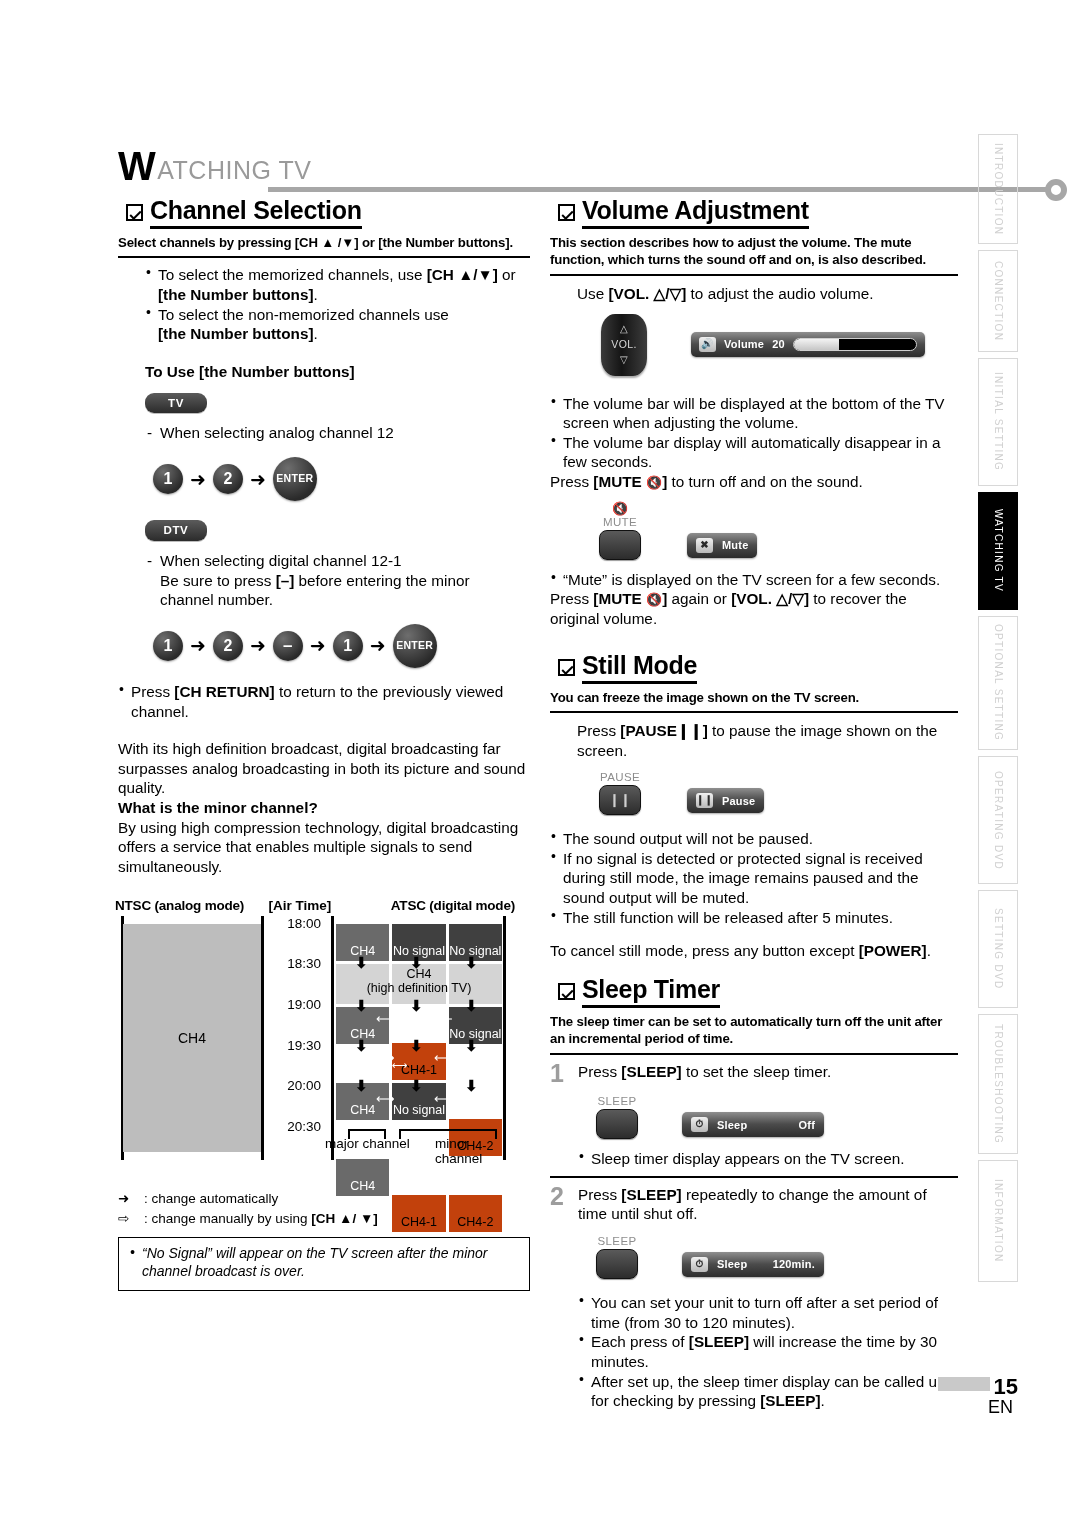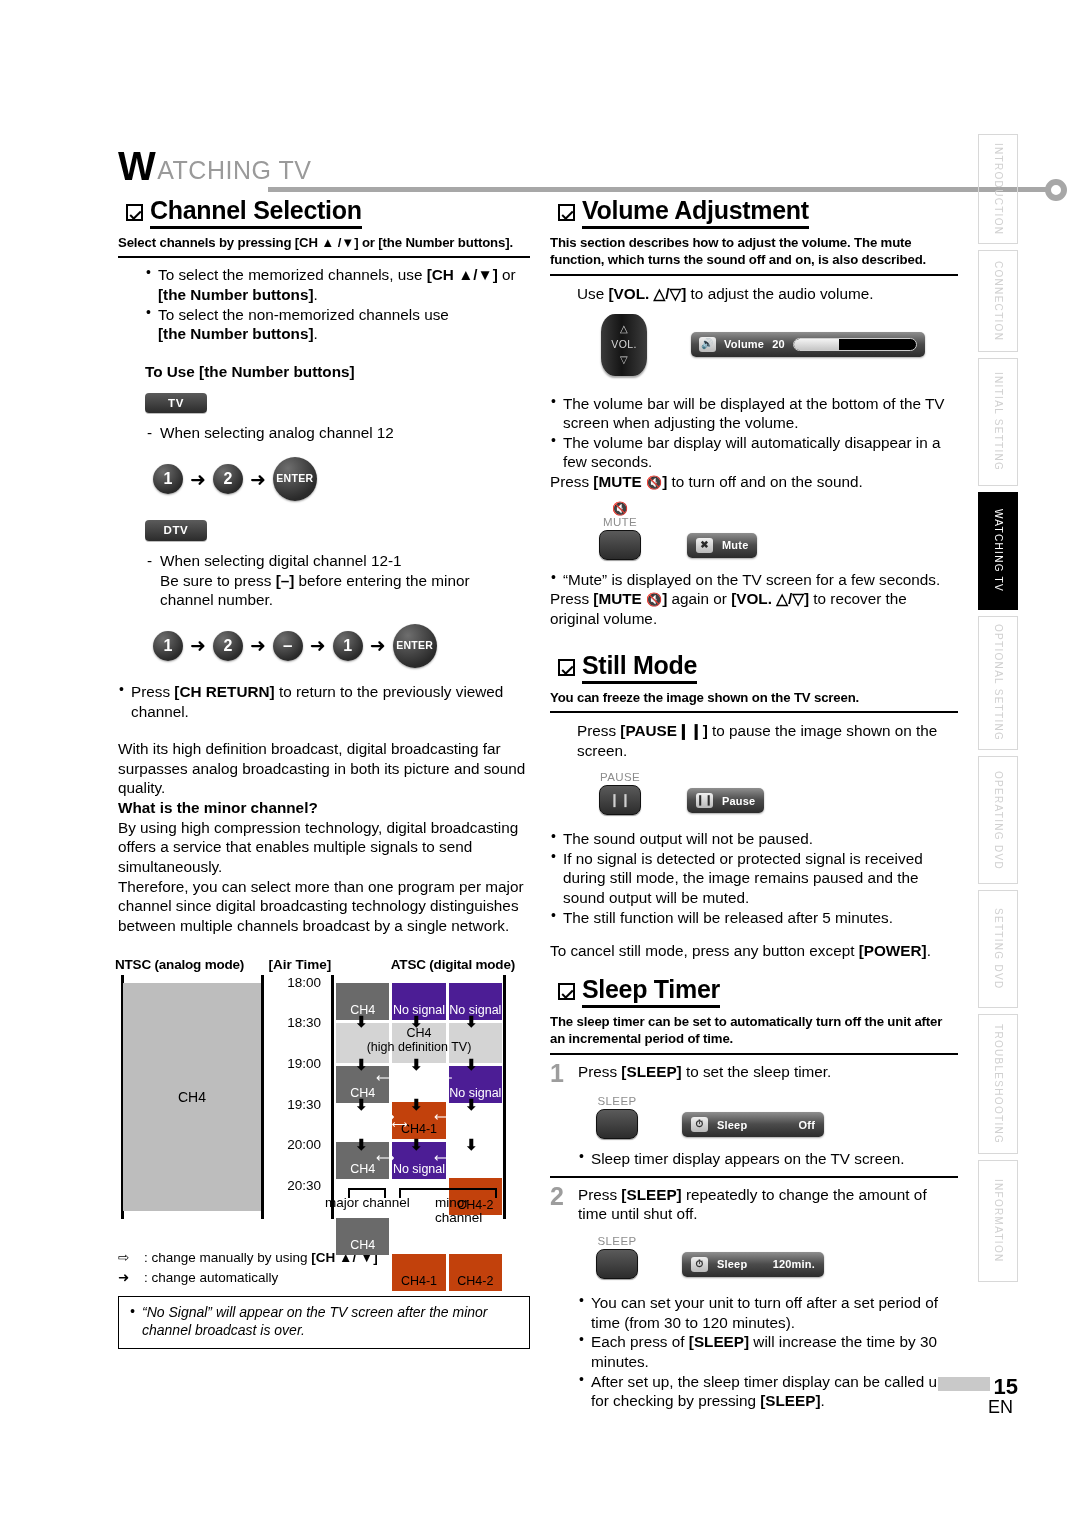--- a/index.html
+++ b/index.html
@@ -45,21 +45,21 @@
   .indent { padding-left: 27px; }
   ul.bul { list-style: none; }
   ul.bul > li { position: relative; padding-left: 13px; margin-bottom: 0px; }
   ul.bul > li::before { content: "•"; position: absolute; left: 1px; top: -1px; font-size: 14px; }
   .dash { position: relative; padding-left: 15px; }
   .dash::before { content: "-"; position: absolute; left: 2px; top: 0px; } .gap10 { height: 10px; } .gap14 { height: 14px; }
   .gap18 { height: 18px; } .gap22 { height: 22px; }
   .bold { font-weight: 700; } .italb { font-weight:700; font-style: italic; }
 
   
-  .pill { display:inline-block; min-width: 62px; padding: 3px 14px; border-radius: 4px;
+  .pill { display:inline-block; min-width: 62px; padding: 3px 14px; border-radius: 9px;
           background: linear-gradient(#5b5b5b,#2b2b2b); color:#fff; font-size: 11.5px;
           font-weight:700; text-align:center; letter-spacing:.6px; box-shadow: 0 1px 0 #bdbdbd; }
 
   
   .keyrow { display:flex; align-items:center; gap: 7px; }
   .keybtn { border-radius: 50%; background: radial-gradient(circle at 34% 26%, #6e6e6e, #2a2a2a 72%);
             color:#fff; display:flex; align-items:center; justify-content:center;
             font-weight:700; flex: 0 0 auto; box-shadow: 0 1px 2px rgba(0,0,0,.35); }
   .keybtn.num { width: 30px; height: 30px; font-size: 16px; }
   .keybtn.enter { width: 44px; height: 44px; font-size: 10.5px; letter-spacing:.3px; }
@@ -117,21 +117,21 @@
   .ntsc-l { left: 6px; } .ntsc-r { left: 146px; }
   .times { position:absolute; left: 152px; top: 0; width: 58px; }
   .times div { height: 40.6px; font-size: 13.5px; text-align:right; padding-right: 4px; }
   .atsc-l, .atsc-r { position:absolute; top: 0px; width: 3px; height: 244px; background:#000; }
   .atsc-l { left: 216px; } .atsc-r { left: 388px; }
   .atsc-grid { position:absolute; left: 221px; top: 8px; width: 166px; }
   .arow { display:flex; gap: 3px; margin-bottom: 3px; position: relative; }
   .acell { flex: 1; height: 37px; display:flex; align-items:flex-end; justify-content:center;
            padding-bottom: 3px; font-size: 12.5px; }
   .acell.mid { background:#6a6a6a; color:#fff; }
-  .acell.dark { background:#4c1d95; color:#fff; }
+  .acell.dark { background:#404040; color:#fff; }
   .acell.lite { background:#c2410c; color:#000;margin-top:36px; }
   .arow.hd { height: 40px; }
   .arow.hd .acell { flex: 1; background:#d4d4d4; height: 40px; }
   .hdtxt { position:absolute; left:0; right:0; top: 3px; text-align:center; font-size: 12.5px;
            line-height: 1.12; color:#000; }
   .blkarrow { position:absolute; font-size: 15px; line-height: 1; color:#000; font-weight:700; }
   .whitearrow { position:absolute; color:#fff; font-size: 13px; line-height:1; }
   .brace { position:absolute; border-top: 2px solid #000; }
   .brace::before, .brace::after { content:""; position:absolute; top:0; width:2px; height: 8px; background:#000; }
   .brace::before { left: 0; } .brace::after { right: 0; }
@@ -228,21 +228,20 @@
       <div class="gap14"></div>
       <ul class="bul" style="margin-left:-27px;">
         <li>Press <b>[CH RETURN]</b> to return to the previously viewed channel.</li>
       </ul>
 
       <div class="gap18"></div>
       <div style="margin-left:-27px;">
         <div>With its high definition broadcast, digital broadcasting far surpasses analog broadcasting in both its picture and sound quality.</div>
         <div class="bold">What is the minor channel?</div>
         <div>By using high compression technology, digital broadcasting offers a service that enables multiple signals to send simultaneously.</div>
-        <div>Therefore, you can select more than one program per major channel since digital broadcasting technology distinguishes between multiple channels broadcast by a single network.</div>
       </div>
     </div>
 
     <div class="diagram" style="margin-top:14px; margin-left:-3px;">
       <div class="dg-head">
         <div class="dg-h1">NTSC (analog mode)</div>
         <div class="dg-h2">[Air Time]</div>
         <div class="dg-h3">ATSC (digital mode)</div>
       </div>
 
@@ -323,24 +322,24 @@
           <div class="brace" style="left:63px; top:205px; width:98px;"></div>
         </div>
 
         <div class="cap-lbl" style="left:210px; top:220px;">major channel</div>
         <div class="cap-lbl" style="left:320px; top:220px;">minor channel</div>
       </div>
     </div>
 
     <div class="legend" style="margin-top:-2px;">
       <div>
+        <span class="g">➜</span><span>: change automatically</span>
+      </div>
+      <div>
         <span class="g">⇨</span><span>: change manually by using <b>[CH ▲/ ▼]</b></span>
-      </div>
-      <div>
-        <span class="g">➜</span><span>: change automatically</span>
       </div>
     </div>
 
     <div class="notebox">
       <ul class="bul">
         <li>“No Signal” will appear on the TV screen after the minor channel broadcast is over.</li>
       </ul>
     </div>
   </div>
 

